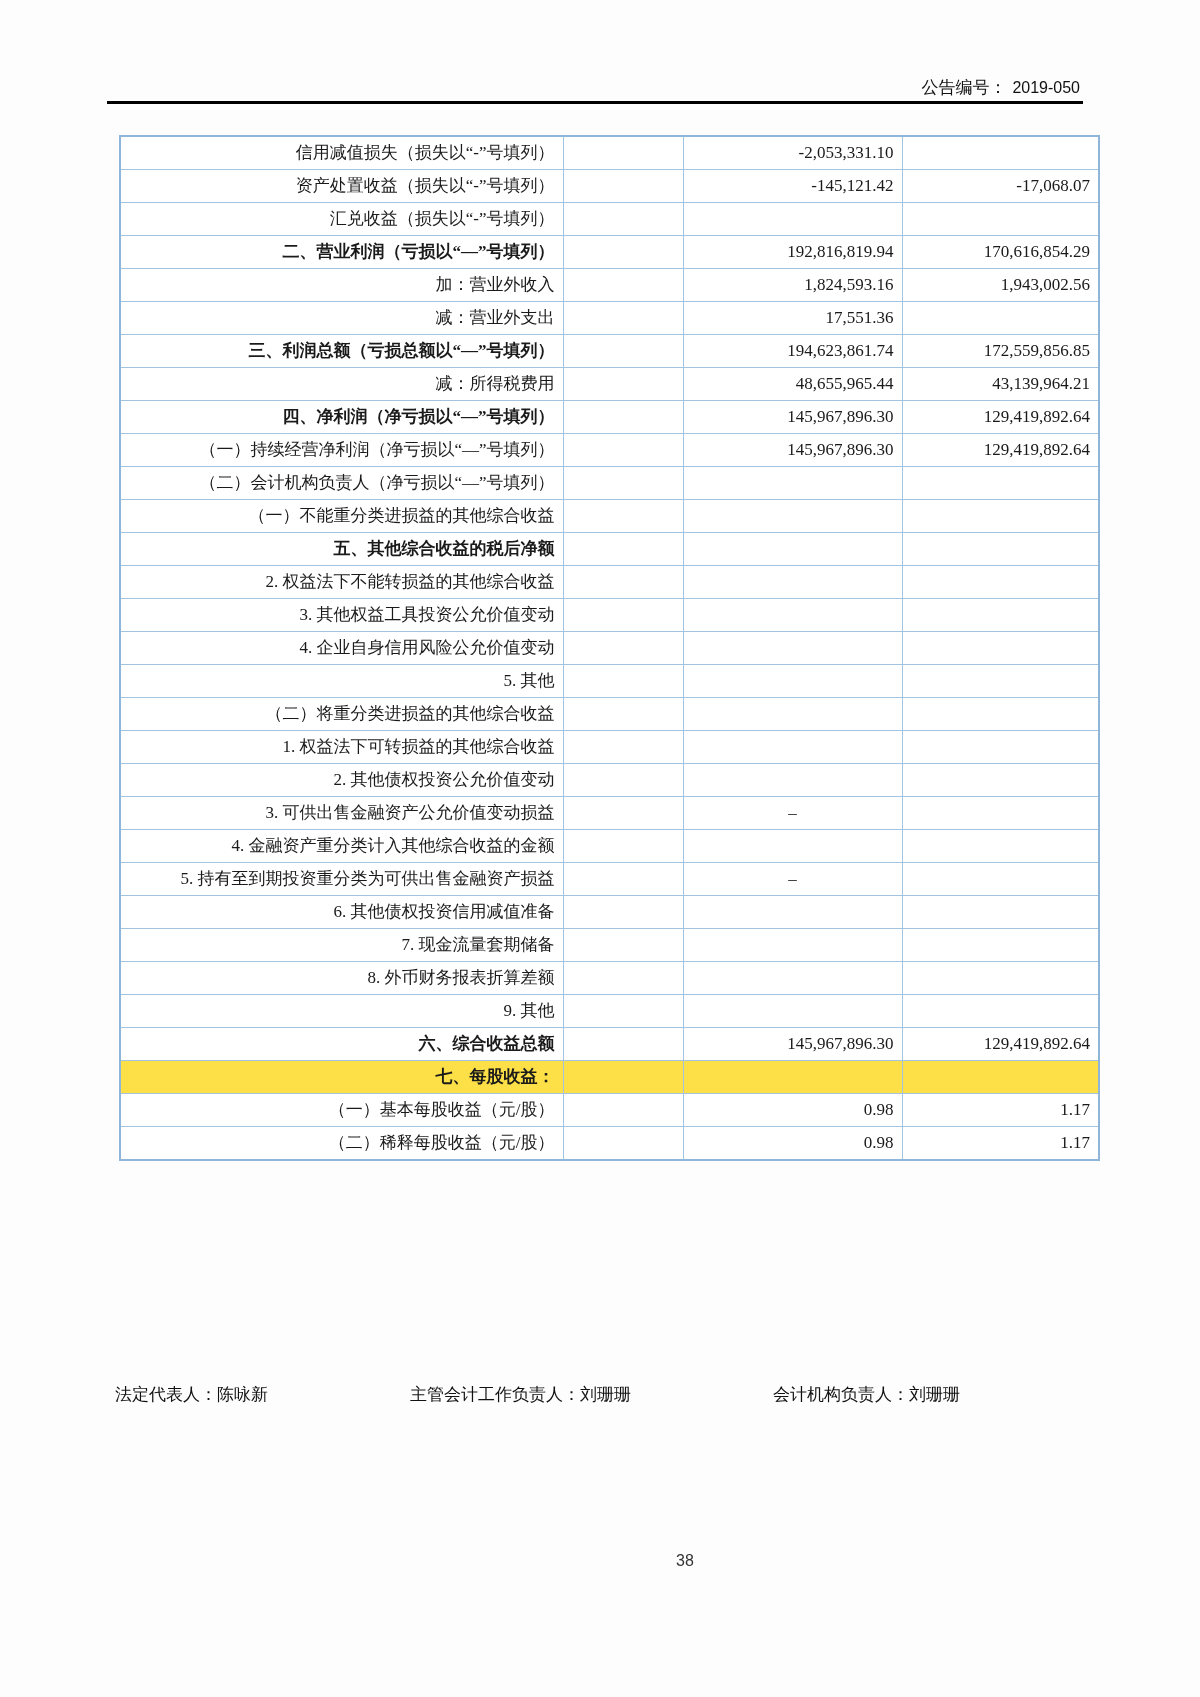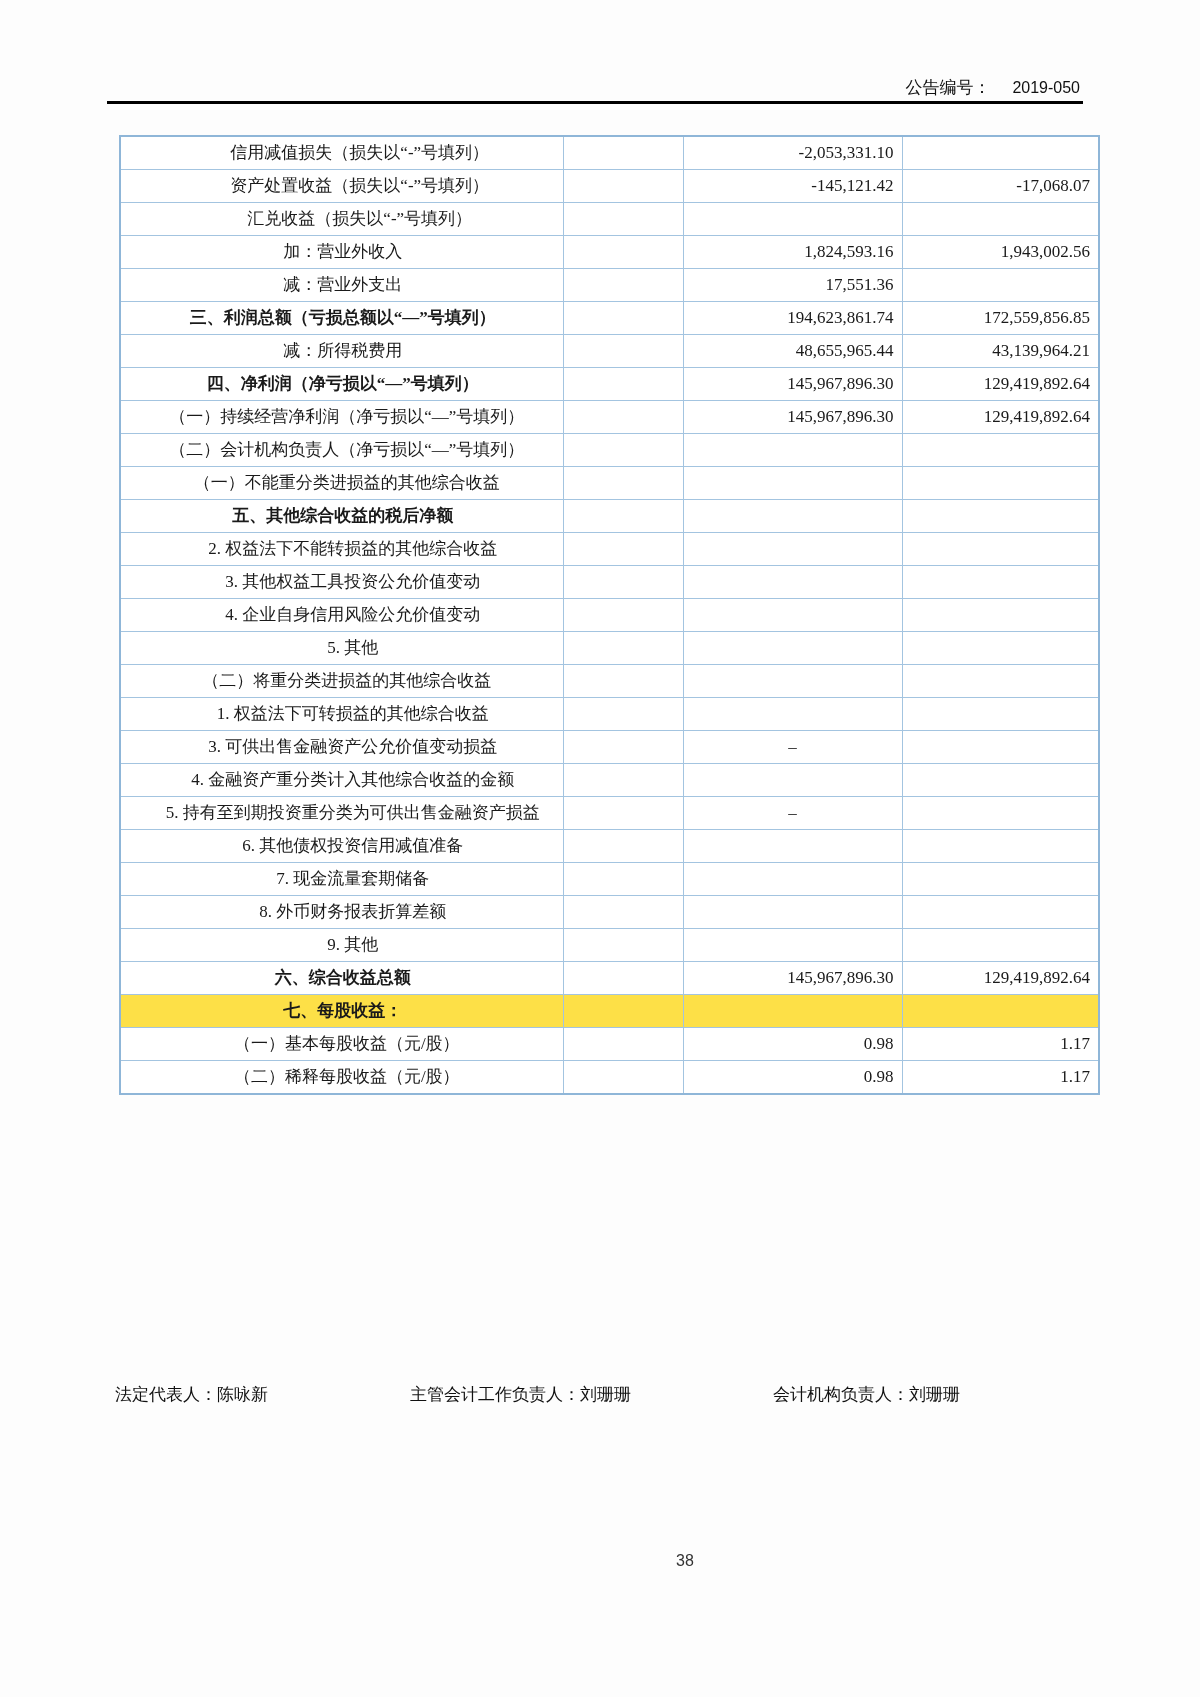--- a/index.html
+++ b/index.html
@@ -11,21 +11,21 @@
     font-family:"Liberation Serif","DejaVu Serif",serif;
     color:#1a1a1a;
     overflow:hidden;
   }
   .doc-header {
     position:absolute; top:76px; left:600px; width:480px;
     text-align:right; font-size:17px; color:#111;
   }
   .doc-header .num {
     font-family:"Liberation Sans","DejaVu Sans",sans-serif;
-    font-size:16px; margin-left:22px;
+    font-size:16px; margin-left:6px;
   }
   .header-rule {
     position:absolute; top:101px; left:107px; width:976px; height:3px;
     background:#000;
   }
   table.statement {
     position:absolute; top:135px; left:119px;
     width:979px;
     border-collapse:collapse;
     table-layout:fixed;
@@ -34,21 +34,21 @@
   table.statement td {
     border:1.4px solid #a3c4e0;
     line-height:26px;
     padding:3px 8px;
     vertical-align:middle;
     background:#ffffff;
     word-break:break-all;
   }
   table.statement { border:2px solid #8fb6d8; }
   table.statement tr { height:33px; }
-  td.name-cell { background:#e9e9e9; text-align:center; }
+  td.name-cell { background:#e9e9e9; text-align:right; }
   td.num-cell {
     text-align:right; padding-right:14px;
     font-family:"Liberation Serif","DejaVu Serif",serif;
   }
   td.num-cell.center { text-align:center; }
   tr.full-gray td { background:#fde047; }
   .bold { font-weight:700; }
   .ind-a { text-indent:36px; }
   .ind-b { text-indent:2px; }
   .ind-c { text-indent:10px; }
@@ -96,20 +96,26 @@
           <td class="num-cell">-145,121.42</td>
           <td class="num-cell">-17,068.07</td>
         </tr>
         <tr>
           <td class="name-cell ind-a">汇兑收益（损失以“-”号填列）</td>
           <td></td>
           <td class="num-cell"></td>
           <td class="num-cell"></td>
         </tr>
         <tr>
+          <td class="name-cell ind-b bold">二、营业利润（亏损以“—”号填列）</td>
+          <td></td>
+          <td class="num-cell">192,816,819.94</td>
+          <td class="num-cell">170,616,854.29</td>
+        </tr>
+        <tr>
           <td class="name-cell ind-b">加：营业外收入</td>
           <td></td>
           <td class="num-cell">1,824,593.16</td>
           <td class="num-cell">1,943,002.56</td>
         </tr>
         <tr>
           <td class="name-cell ind-b">减：营业外支出</td>
           <td></td>
           <td class="num-cell">17,551.36</td>
           <td class="num-cell"></td>
@@ -181,20 +187,26 @@
           <td class="num-cell"></td>
         </tr>
         <tr>
           <td class="name-cell ind-c">（二）将重分类进损益的其他综合收益</td>
           <td></td>
           <td class="num-cell"></td>
           <td class="num-cell"></td>
         </tr>
         <tr>
           <td class="name-cell ind-d">1. 权益法下可转损益的其他综合收益</td>
+          <td></td>
+          <td class="num-cell"></td>
+          <td class="num-cell"></td>
+        </tr>
+        <tr>
+          <td class="name-cell ind-d">2. 其他债权投资公允价值变动</td>
           <td></td>
           <td class="num-cell"></td>
           <td class="num-cell"></td>
         </tr>
         <tr>
           <td class="name-cell ind-d">3. 可供出售金融资产公允价值变动损益</td>
           <td></td>
           <td class="num-cell center">–</td>
           <td class="num-cell"></td>
         </tr>

